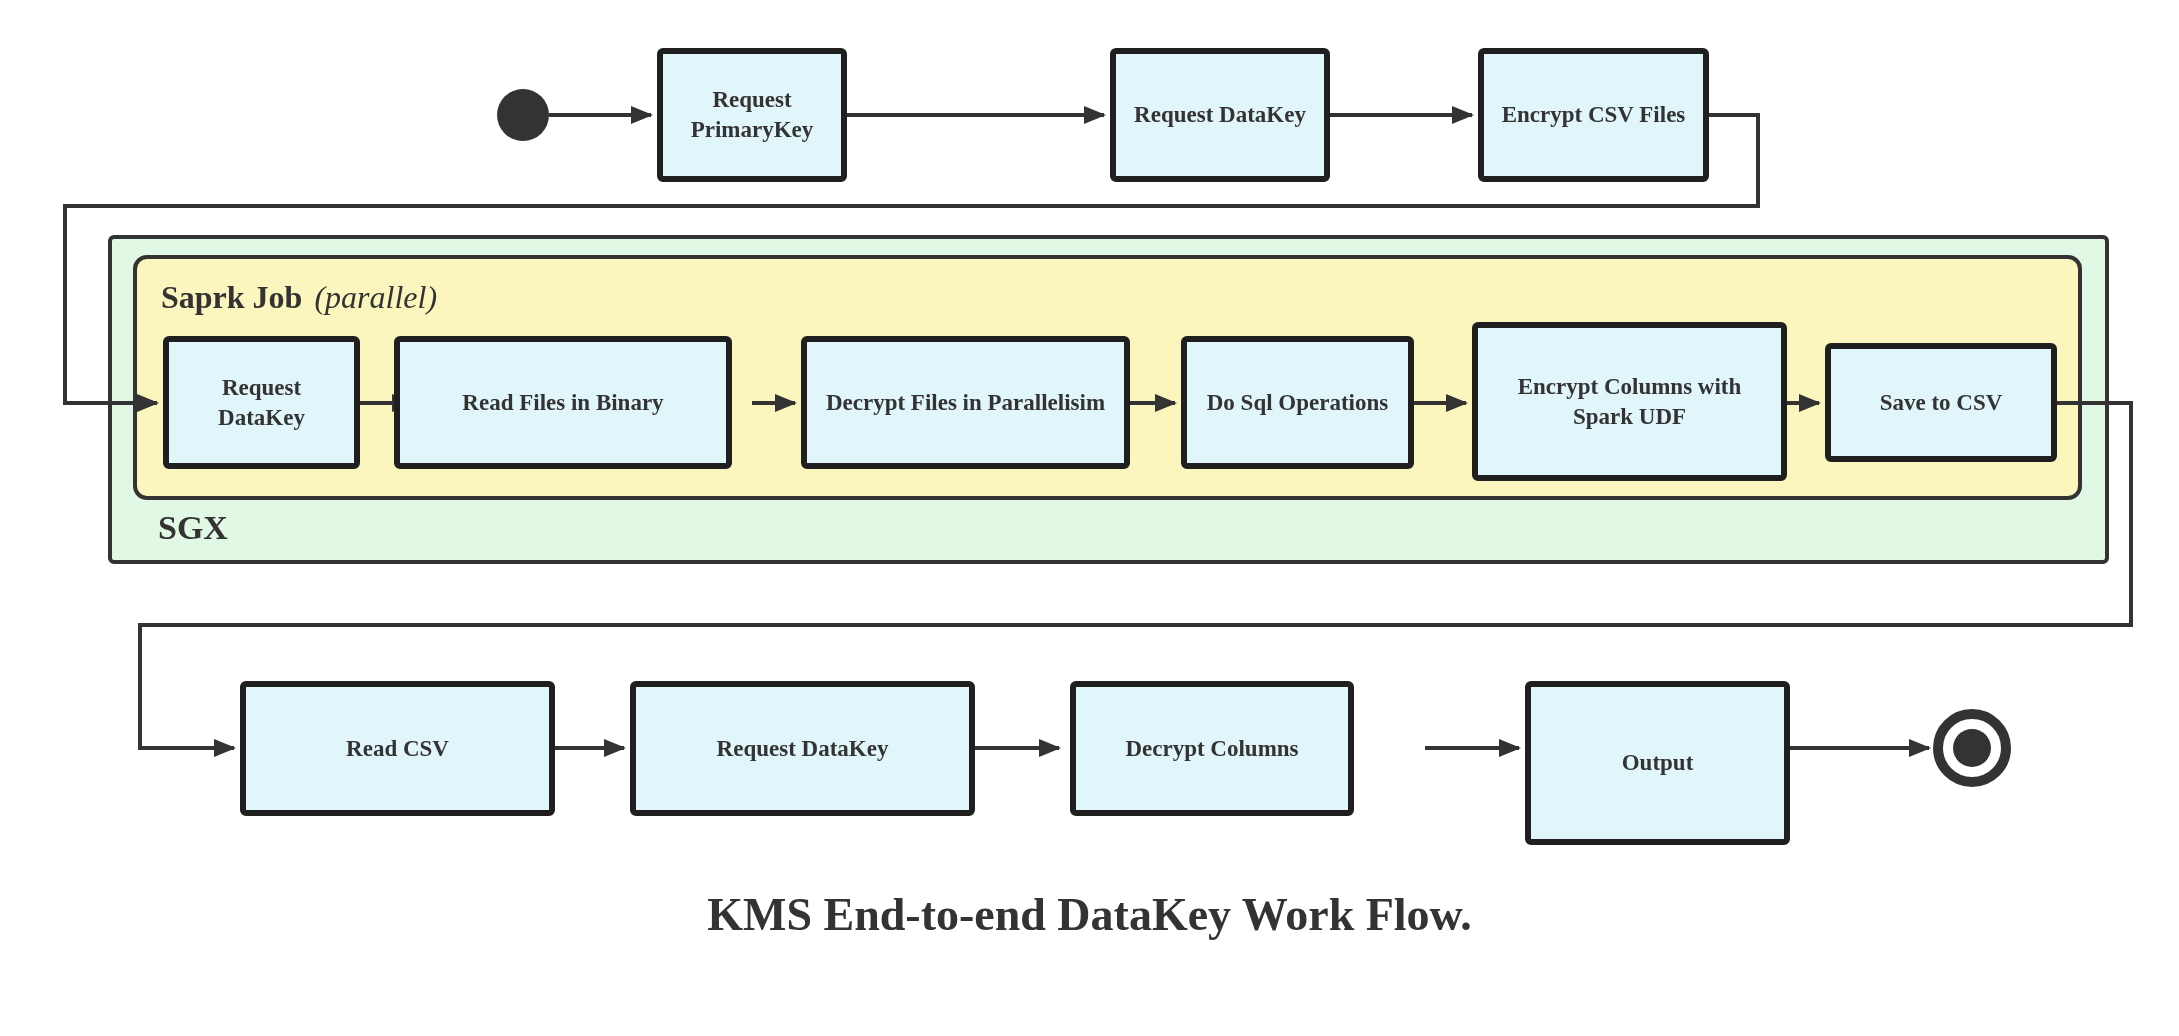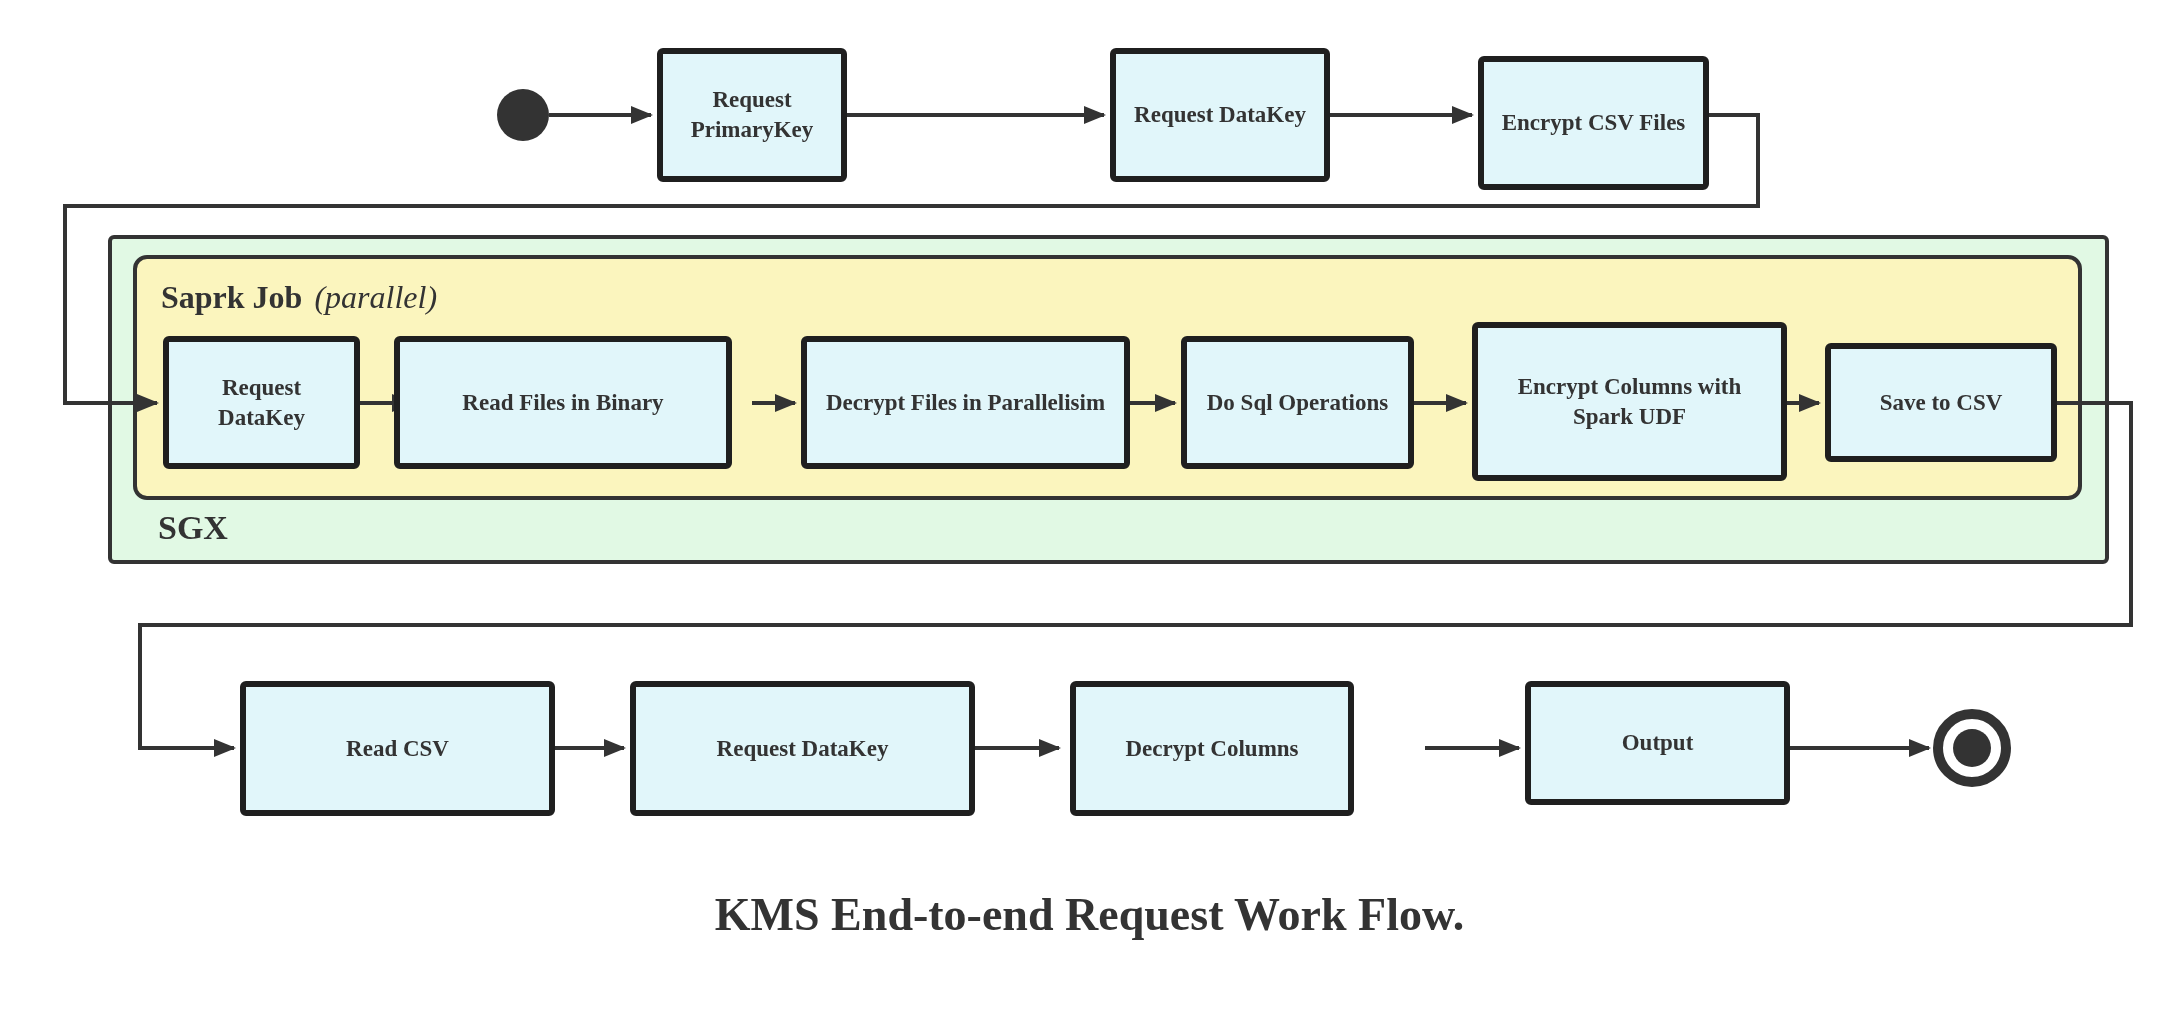--- a/index.html
+++ b/index.html
@@ -153,29 +153,29 @@
     <path class="edge" marker-end="url(#arrow)" d="M1790 748 H1929"></path>
   </svg>
 
   <div class="start-state"></div>
   <div class="end-state">
     <div class="dot"></div>
   </div>
 
   <div class="node" style="left:657px;  top:48px; width:190px; height:134px;">Request PrimaryKey</div>
   <div class="node" style="left:1110px; top:48px; width:220px; height:134px;">Request DataKey</div>
-  <div class="node" style="left:1478px; top:56px; width:231px; height:134px;">Encrypt CSV Files</div>
+  <div class="node" style="left:1478px; top:48px; width:231px; height:134px;">Encrypt CSV Files</div>
 
   <div class="node" style="left:163px;  top:336px; width:197px; height:133px;">Request DataKey</div>
   <div class="node" style="left:394px;  top:336px; width:338px; height:133px;">Read Files in Binary</div>
   <div class="node" style="left:801px;  top:336px; width:329px; height:133px;text-align:right;">Decrypt Files in Parallelisim</div>
   <div class="node" style="left:1181px; top:336px; width:233px; height:133px;">Do Sql Operations</div>
   <div class="node" style="left:1825px; top:343px; width:232px; height:119px;">Save to CSV</div>
   <div class="node" style="left:1472px; top:322px; width:315px; height:159px;">Encrypt Columns with Spark UDF</div>
 
   <div class="node" style="left:240px;  top:681px; width:315px; height:135px;">Read CSV</div>
   <div class="node" style="left:630px;  top:681px; width:345px; height:135px;">Request DataKey</div>
   <div class="node" style="left:1070px; top:681px; width:284px; height:135px;">Decrypt Columns</div>
-  <div class="node" style="left:1525px; top:681px; width:265px; height:124px;">Output</div>
+  <div class="node" style="left:1525px; top:681px; width:265px; height:164px;">Output</div>
 
-  <div class="caption">KMS End-to-end Request Work Flow.</div>
+  <div class="caption">KMS End-to-end DataKey Work Flow.</div>
 
 </div>
 
 </body></html>

